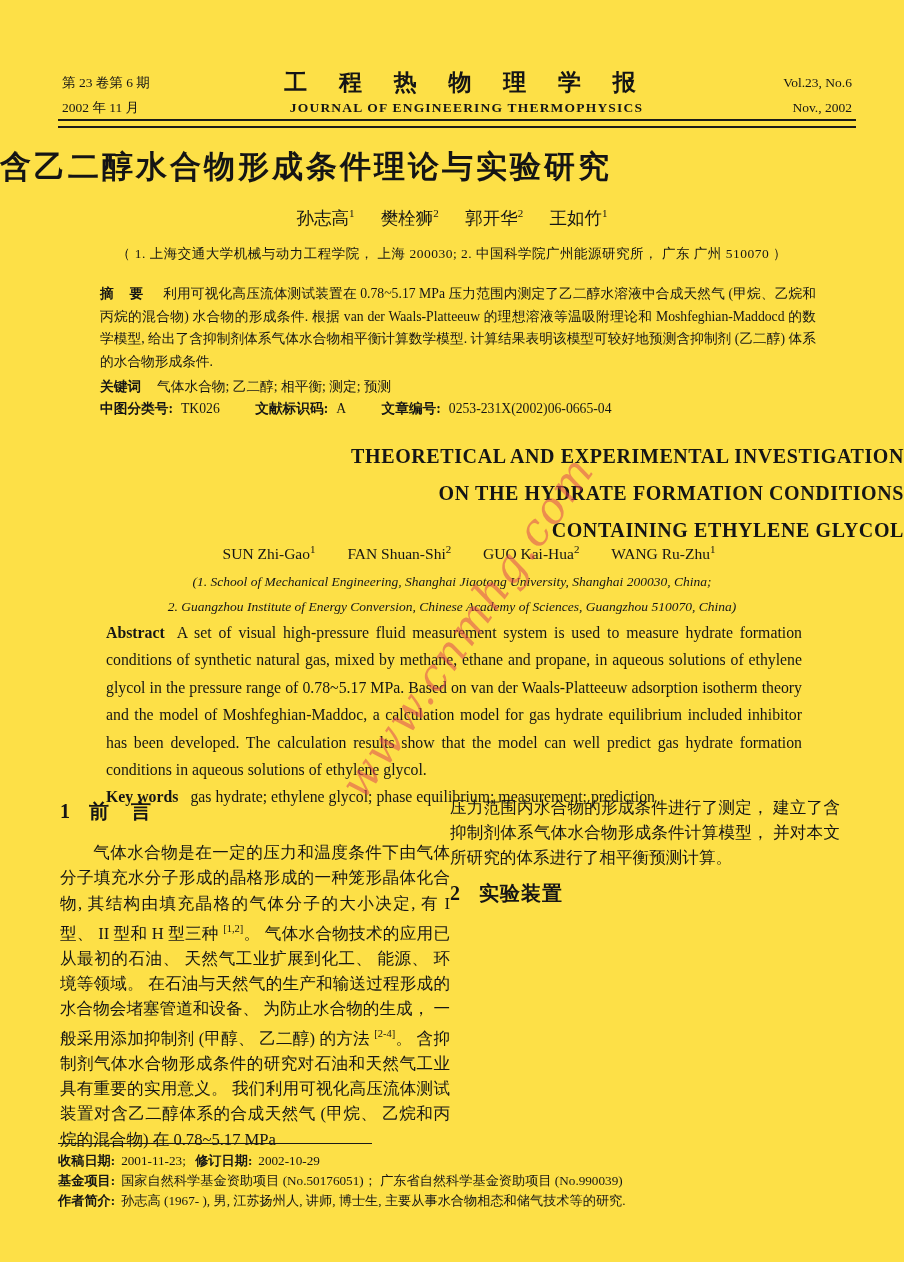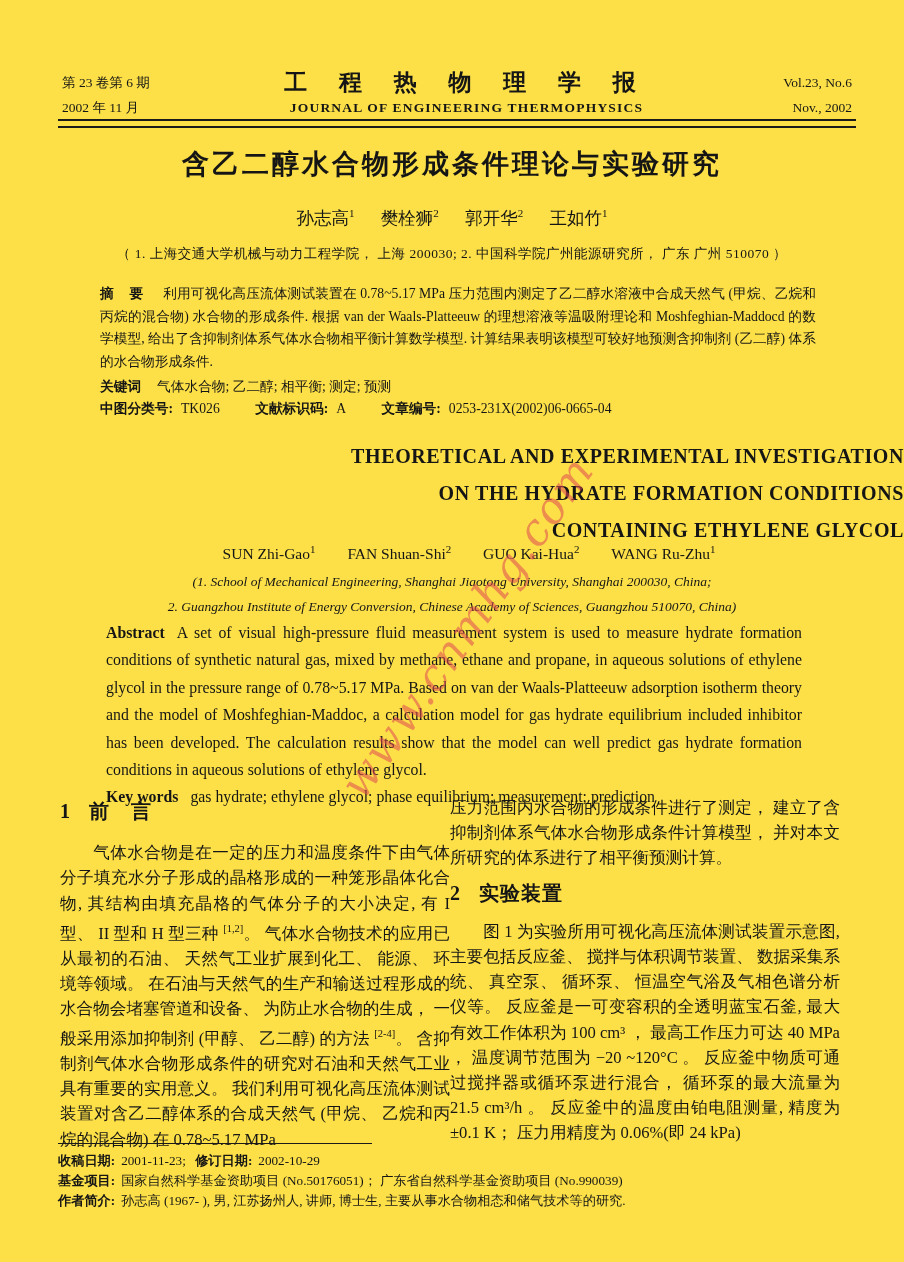--- a/index.html
+++ b/index.html
@@ -8,22 +8,22 @@
   
   .hdr{position:absolute;top:70px;left:62px;right:52px;display:flex;justify-content:space-between;align-items:flex-start;}
   .hdr-side{font-size:13.5px;line-height:25px;white-space:nowrap;}
   .hdr-side.right{text-align:right;}
   .hdr-center{text-align:center;flex:1;}
   .journal-cn{font-size:23px;font-weight:600;letter-spacing:13px;line-height:26px;}
   .journal-en{font-size:13.5px;letter-spacing:1.2px;line-height:24px;font-weight:bold;}
   .rule2{position:absolute;top:119px;left:58px;right:48px;height:5px;
          border-top:2px solid #1a1a1a;border-bottom:2px solid #1a1a1a;}
   
-  .title-cn{position:absolute;top:146px;left:0;width:100%;text-align:center;
-            font-size:27px;font-weight:bold;letter-spacing:3px;}
+  .title-cn{position:absolute;top:146px;left:0;width:100%;text-align:left;
+            font-size:31px;font-weight:bold;letter-spacing:3px;}
   .authors-cn{position:absolute;top:206px;left:0;width:100%;text-align:center;font-size:17.5px;}
   .authors-cn .au{margin:0 11px;}
   sup{font-size:11px;}
   .affil-cn{position:absolute;top:245px;left:0;width:100%;text-align:center;font-size:13.5px;letter-spacing:.5px;}
   
   .abs-cn{position:absolute;top:283px;left:100px;width:716px;font-size:13.7px;line-height:22.6px;text-align:justify;}
   .abs-cn b{margin-right:14px;letter-spacing:6px;}
   .kw-cn{position:absolute;top:378px;left:100px;font-size:13.7px;}
   .kw-cn b{margin-right:16px;}
   .cls-line{position:absolute;top:400px;left:100px;font-size:13.7px;}
@@ -131,21 +131,20 @@
       <div class="sec-h">
         <span class="num">1</span><span>前　言</span>
       </div>
       <p class="indent"><span>气体水合物是在一定的压力和温度条件下由气体分子填充水分子形成的晶格形成的一种笼形晶体化合物, 其结构由填充晶格的气体分子的大小决定, 有 I 型、 II 型和 H 型三种 </span><sup>[1,2]</sup><span>。 气体水合物技术的应用已从最初的石油、 天然气工业扩展到化工、 能源、 环境等领域。 在石油与天然气的生产和输送过程形成的水合物会堵塞管道和设备、 为防止水合物的生成， 一般采用添加抑制剂 (甲醇、 乙二醇) 的方法 </span><sup>[2-4]</sup><span>。 含抑制剂气体水合物形成条件的研究对石油和天然气工业具有重要的实用意义。 我们利用可视化高压流体测试装置对含乙二醇体系的合成天然气 (甲烷、 乙烷和丙烷的混合物) 在 0.78~5.17 MPa</span></p>
     </div>
     <div class="col">
       <p>压力范围内水合物的形成条件进行了测定， 建立了含抑制剂体系气体水合物形成条件计算模型， 并对本文所研究的体系进行了相平衡预测计算。</p>
       <div class="sec-h h2nd">
         <span class="num">2</span><span>实验装置</span>
       </div>
-      <p class="indent">图 1 为实验所用可视化高压流体测试装置示意图, 主要包括反应釜、 搅拌与体积调节装置、 数据采集系统、 真空泵、 循环泵、 恒温空气浴及气相色谱分析仪等。 反应釜是一可变容积的全透明蓝宝石釜, 最大有效工作体积为 100 cm³ ， 最高工作压力可达 40 MPa ， 温度调节范围为 −20 ~120°C 。 反应釜中物质可通过搅拌器或循环泵进行混合， 循环泵的最大流量为 21.5 cm³/h 。 反应釜中的温度由铂电阻测量, 精度为 ±0.1 K； 压力用精度为 0.06%(即 24 kPa)</p>
     </div>
   </div>
 
   <div class="footnote">
     <div class="fn-sep"></div>
     <div>
       <b>收稿日期:</b><span>2001-11-23;</span>
       <b style="margin-left:6px;">修订日期:</b><span>2002-10-29</span>
     </div>
     <div>

